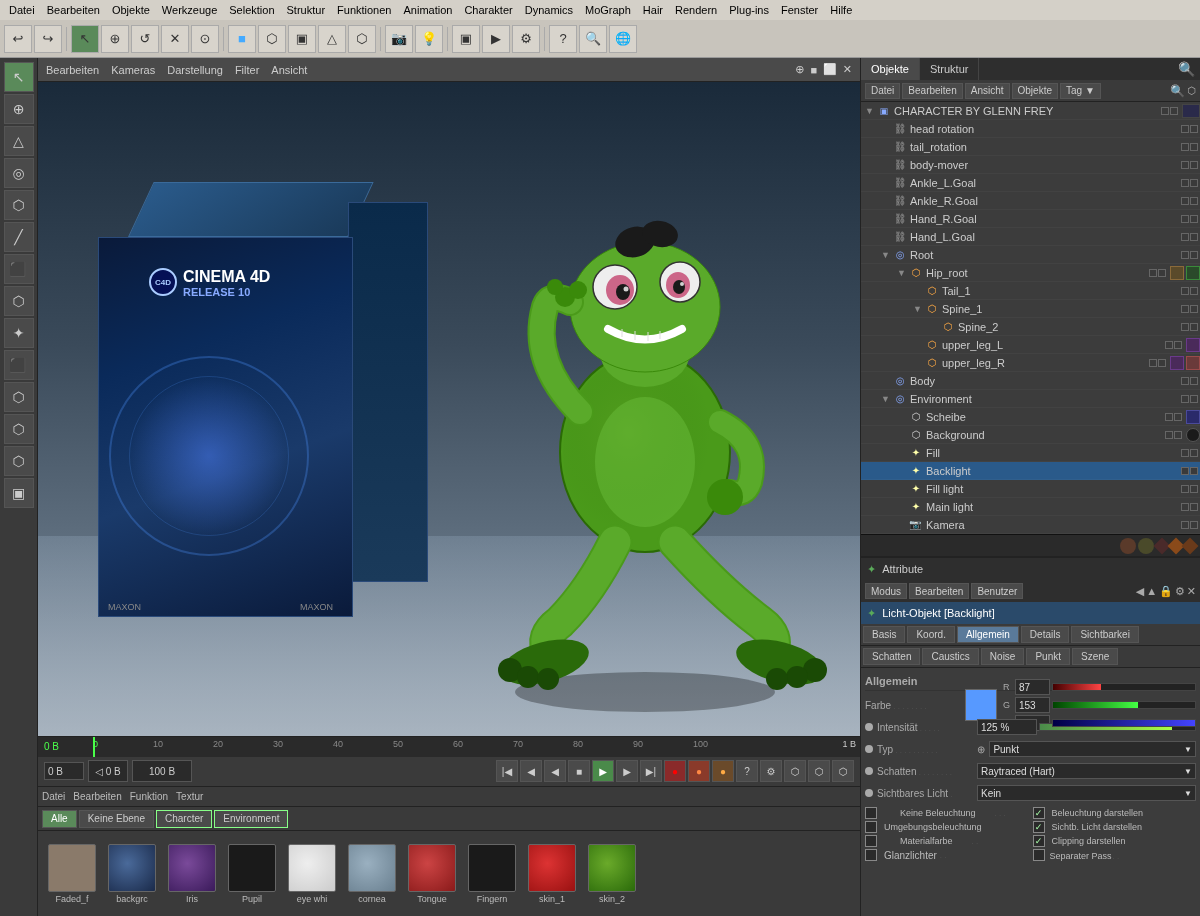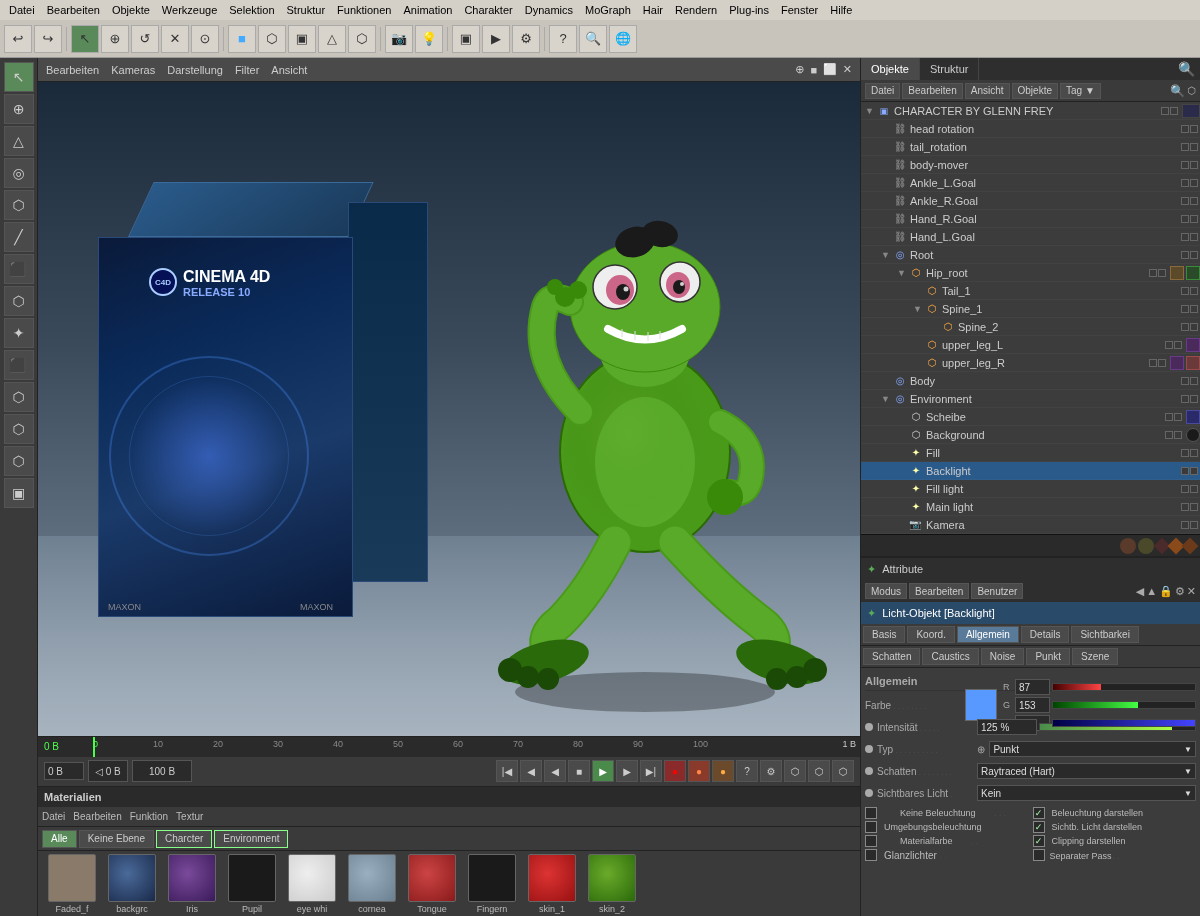--- a/index.html
+++ b/index.html
@@ -355,23 +355,20 @@
           <div class="tc-btn">?</div>
           <div class="tc-btn">⚙</div>
           <div class="tc-btn">⬡</div>
           <div class="tc-btn">⬡</div>
           <div class="tc-btn">⬡</div>
         </div>
       </div>
     </div>
 
     <div id="materials-bar">
-      <div id="materials-header">
-        <span style="font-size:11px; color:#ccc; font-weight:bold;">Materialien</span>
-      </div>
       <div style="height:20px; background:#3a3a3a; display:flex; align-items:center; padding:0 4px; gap:8px; border-bottom:1px solid #222;">
         <span style="font-size:10px; color:#bbb; cursor:pointer;">Datei</span>
         <span style="font-size:10px; color:#bbb; cursor:pointer;">Bearbeiten</span>
         <span style="font-size:10px; color:#bbb; cursor:pointer;">Funktion</span>
         <span style="font-size:10px; color:#bbb; cursor:pointer;">Textur</span>
       </div>
       <div id="materials-tabs">
         <div class="mat-tab active">Alle</div>
         <div class="mat-tab">Keine Ebene</div>
         <div class="mat-tab highlight">Charcter</div>

